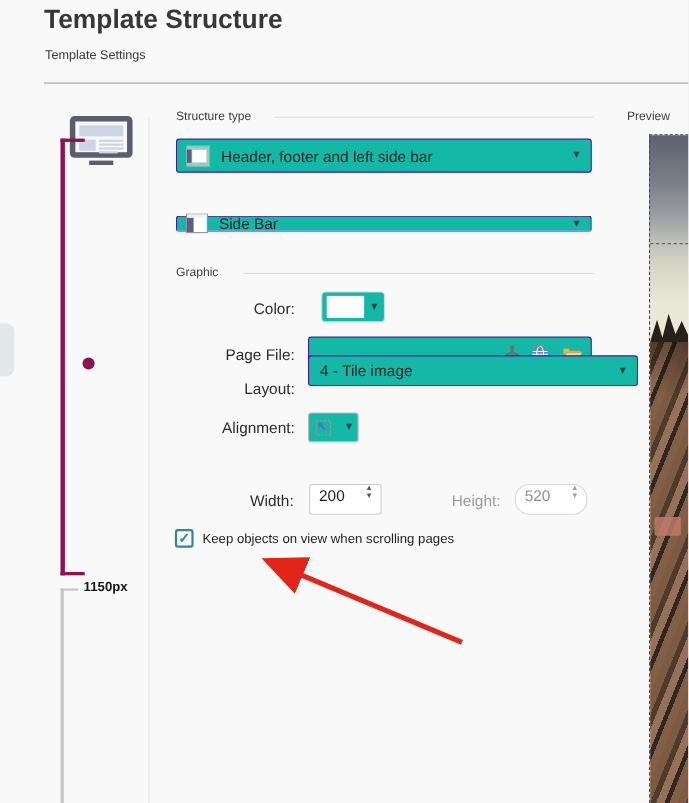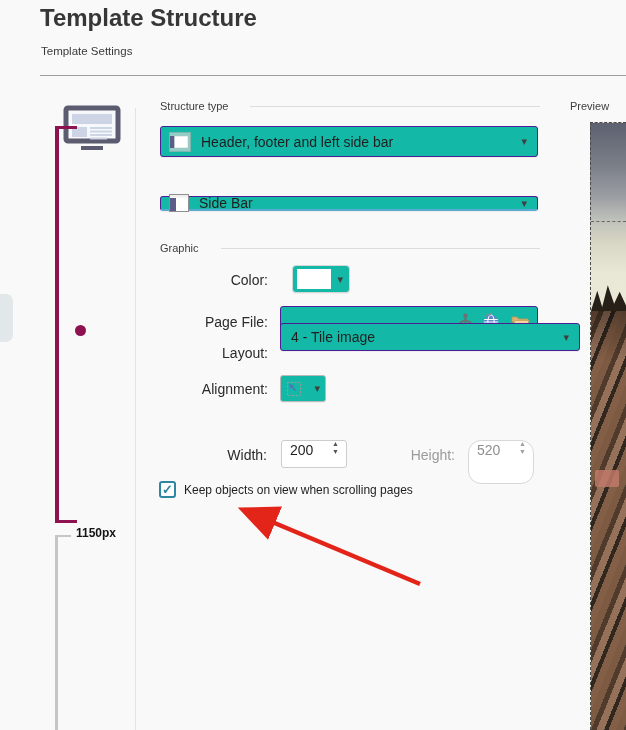--- a/index.html
+++ b/index.html
@@ -47,21 +47,21 @@
   #lbl-height{left:345px;top:447px;color:#9a9a9a;}
   #color-dd{left:292px;top:265px;width:58px;height:28px;border-color:#d7d7d7;border-radius:4px;padding:0 6px 0 4px;}
   #color-dd .swatch{flex:1;height:20px;background:#fff;}
   #imagefile-box{left:280px;top:306px;width:258px;height:31px;padding:0 8px 0 6px;gap:9px;}
   #imagefile-box input{flex:1;min-width:0;border:none;outline:none;font-size:13px;font-family:inherit;background:transparent;}
   .mini-icon{display:flex;align-items:center;cursor:pointer;}
   #dd-layout{left:280px;top:323px;width:300px;height:28px;padding:0 10px;}
   #align-btn{left:280px;top:375px;width:46px;height:27px;border-color:#b9b9b9;padding:0 5px;justify-content:space-between;}
   .spinner{position:absolute;box-sizing:border-box;background:#fff;border:1px solid #ccc;border-radius:3px;display:flex;align-items:flex-start;}
   #width-spin{left:281px;top:440px;width:66px;height:28px;}
-  #height-spin{left:468px;top:440px;width:66px;height:44px;border-color:#d8d8d8;border-radius:13px;}
+  #height-spin{left:468px;top:440px;width:66px;height:28px;border-color:#d8d8d8;border-radius:13px;}
   .spinner input{width:36px;border:none;outline:none;font-size:14px;font-family:inherit;padding-left:8px;background:transparent;color:#1f1f1f;}
   #height-spin input{color:#8f8f8f;}
   .spin-btns{margin-left:auto;display:flex;flex-direction:column;align-items:center;gap:3px;padding-right:7px;color:#555;}
   #height-spin .spin-btns{color:#9f9f9f;}
   .spin-btns span{font-size:7px;line-height:5px;cursor:pointer;}
   
   #chk{position:absolute;left:159px;top:481px;width:17px;height:17px;box-sizing:border-box;border:2px solid #2e86a0;
        border-radius:3px;background:#fff;display:flex;align-items:center;justify-content:center;
        color:#2e86a0;font-weight:700;font-size:13px;cursor:pointer;}
   #chk-label{position:absolute;left:184px;top:483px;font-size:12px;color:#1e1e1e;}

